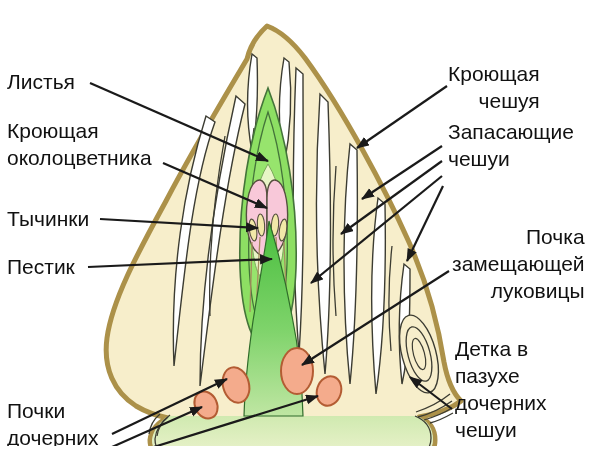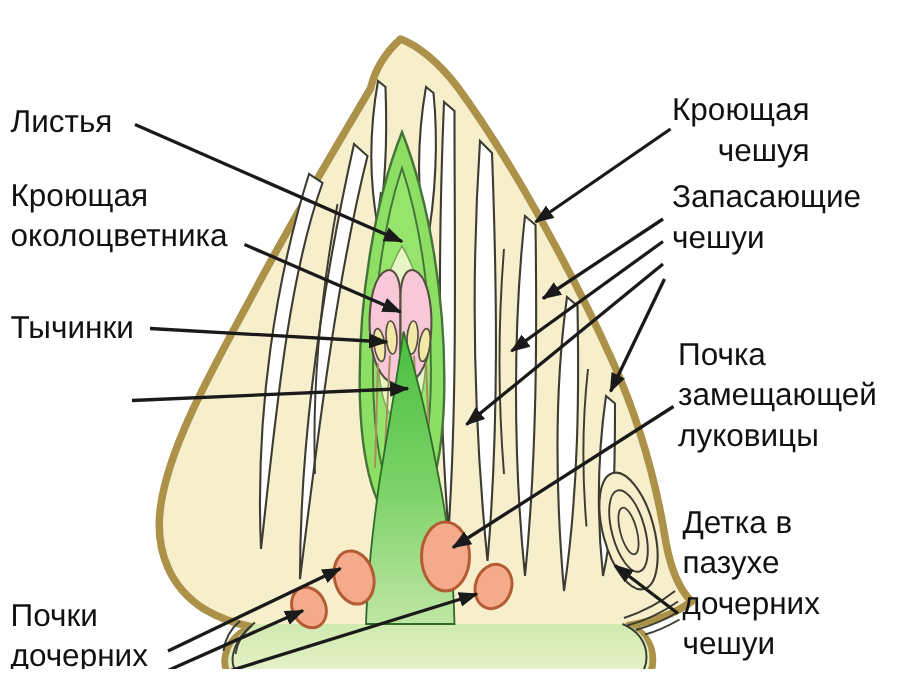--- a/index.html
+++ b/index.html
@@ -147,27 +147,28 @@
       <path class="arrow" marker-end="url(#ah)" d="M443,170 L407,245"></path>
       <path class="arrow" marker-end="url(#ah)" d="M449,255 L302,349"></path>
       <path class="arrow" marker-end="url(#ah)" d="M452,393 L410,361"></path>
     </g>
   </svg>
 
   <div class="label" style="left:7px;top:52px;">Листья</div>
   <div class="label" style="left:7px;top:101px;">Кроющая
 околоцветника</div>
   <div class="label" style="left:7px;top:189px;">Тычинки</div>
+  <div class="label" style="left:7px;top:237px;">Пестик</div>
   <div class="label" style="left:7px;top:381px;">Почки
 дочерних
 луковиц</div>
   <div class="label" style="left:448px;top:44px;text-align:right;">Кроющая
 чешуя</div>
   <div class="label" style="left:448px;top:102px;">Запасающие
 чешуи</div>
-  <div class="label" style="left:452px;top:207px;">Почка
+  <div class="label" style="left:452px;top:207px;text-align:right;">Почка
 замещающей
 луковицы</div>
   <div class="label" style="left:455px;top:319px;">Детка в
 пазухе
 дочерних
 чешуи</div>
 </div>
 
 </body></html>

